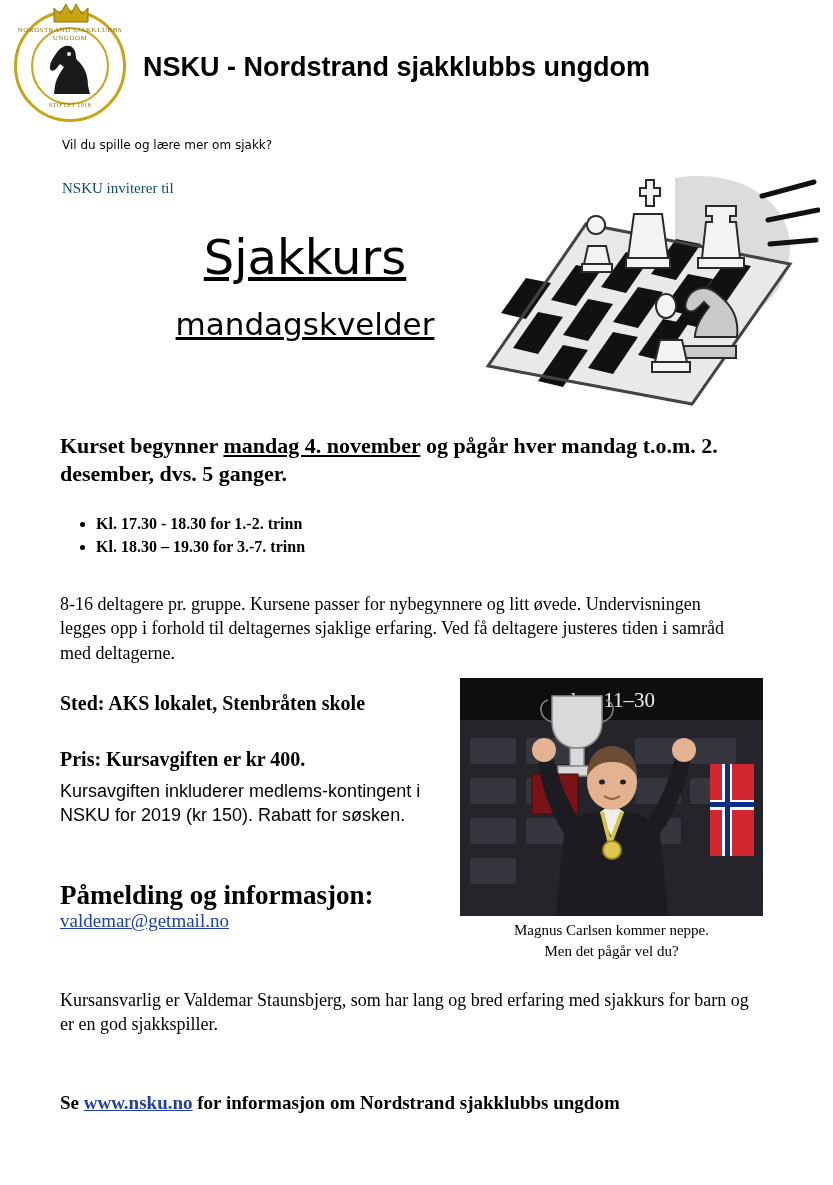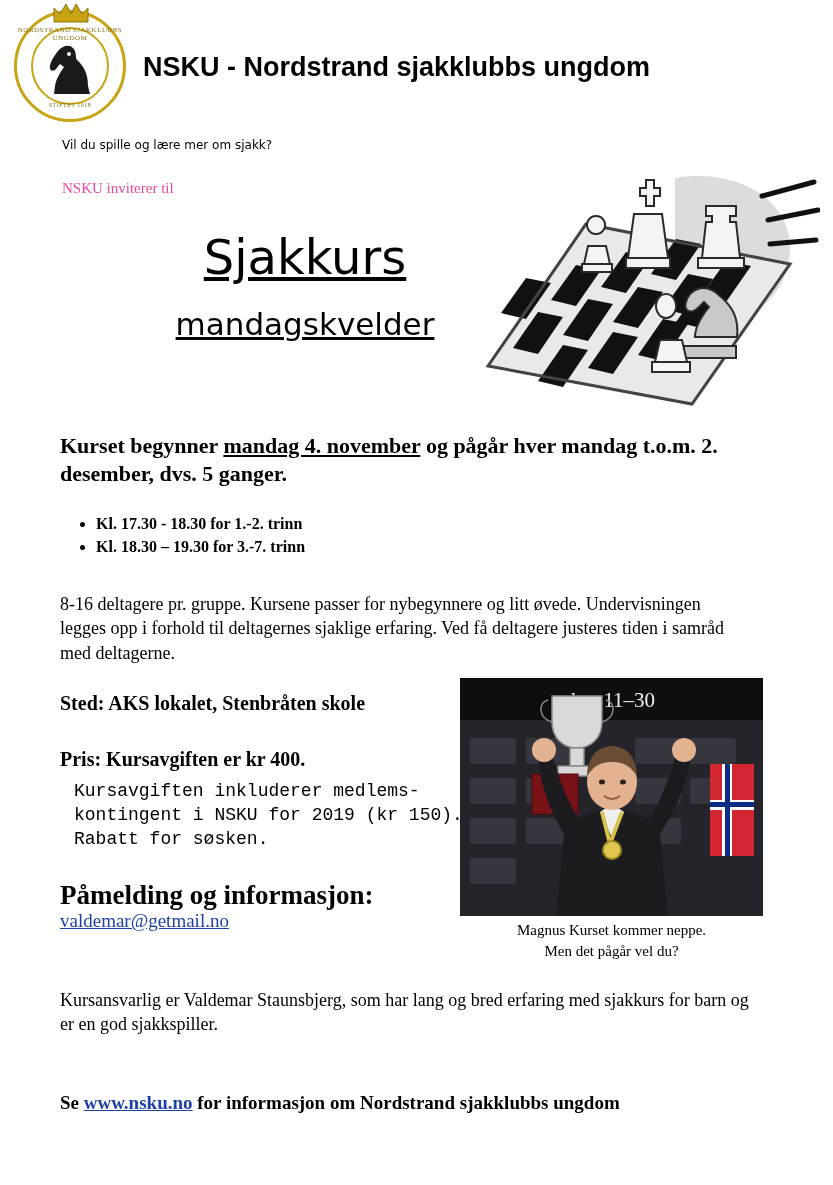--- a/index.html
+++ b/index.html
@@ -94,21 +94,21 @@
     font-family: "DejaVu Sans", sans-serif;
     font-size: 12px;
     color: #000;
   }
   .intro-2 {
     position: absolute;
     left: 62px;
     top: 180px;
     font-family: "Liberation Serif", serif;
     font-size: 15px;
-    color: #ec4899;
+    color: #0c4a6e;
   }
 
   
   .title-block {
     position: absolute;
     left: 140px;
     top: 232px;
     width: 330px;
     text-align: center;
   }
@@ -190,24 +190,23 @@
     top: 748px;
     font-family: "Liberation Serif", serif;
     font-weight: bold;
     font-size: 20px;
   }
   .pris-body {
     position: absolute;
     left: 60px;
     top: 780px;
     width: 390px;
-    font-family: Liberation Mono, monospace;
+    font-family: Liberation Sans, sans-serif;
     font-size: 18px;
     line-height: 1.33;
-    margin-left: 14px;
   }
 
   .paamelding-head {
     position: absolute;
     left: 60px;
     top: 880px;
     font-family: "Liberation Serif", serif;
     font-weight: bold;
     font-size: 27px;
   }
@@ -428,21 +427,21 @@
     <ellipse cx="163" cy="104" rx="3" ry="2.5" fill="#2b2018"></ellipse>
     <path d="M144 118 q8 6 16 0" fill="none" stroke="#8d5c45" stroke-width="2"></path>
 
     <path d="M104 156 C88 130 80 104 78 80 l14 -4 c6 22 14 44 26 64 z" fill="#1b1b20"></path>
     <path d="M200 156 C216 132 226 106 230 82 l-14 -6 c-6 22 -14 46 -28 66 z" fill="#1b1b20"></path>
     <circle cx="84" cy="72" r="12" fill="#e3b291"></circle>
     <circle cx="224" cy="72" r="12" fill="#e3b291"></circle>
   </svg>
 </div>
 <div class="photo-caption">
-  <div>Magnus Kurset kommer neppe.</div>
+  <div>Magnus Carlsen kommer neppe.</div>
   <div>Men det pågår vel du?</div>
 </div>
 
 <div class="para-2">Kursansvarlig er Valdemar Staunsbjerg, som har lang og bred erfaring med sjakkurs for barn og er en god sjakkspiller.</div>
 
 <div class="footer-line">
   <span>Se </span><a>www.nsku.no</a><span> for informasjon om Nordstrand sjakklubbs ungdom</span>
 </div>
 
 </body></html>

